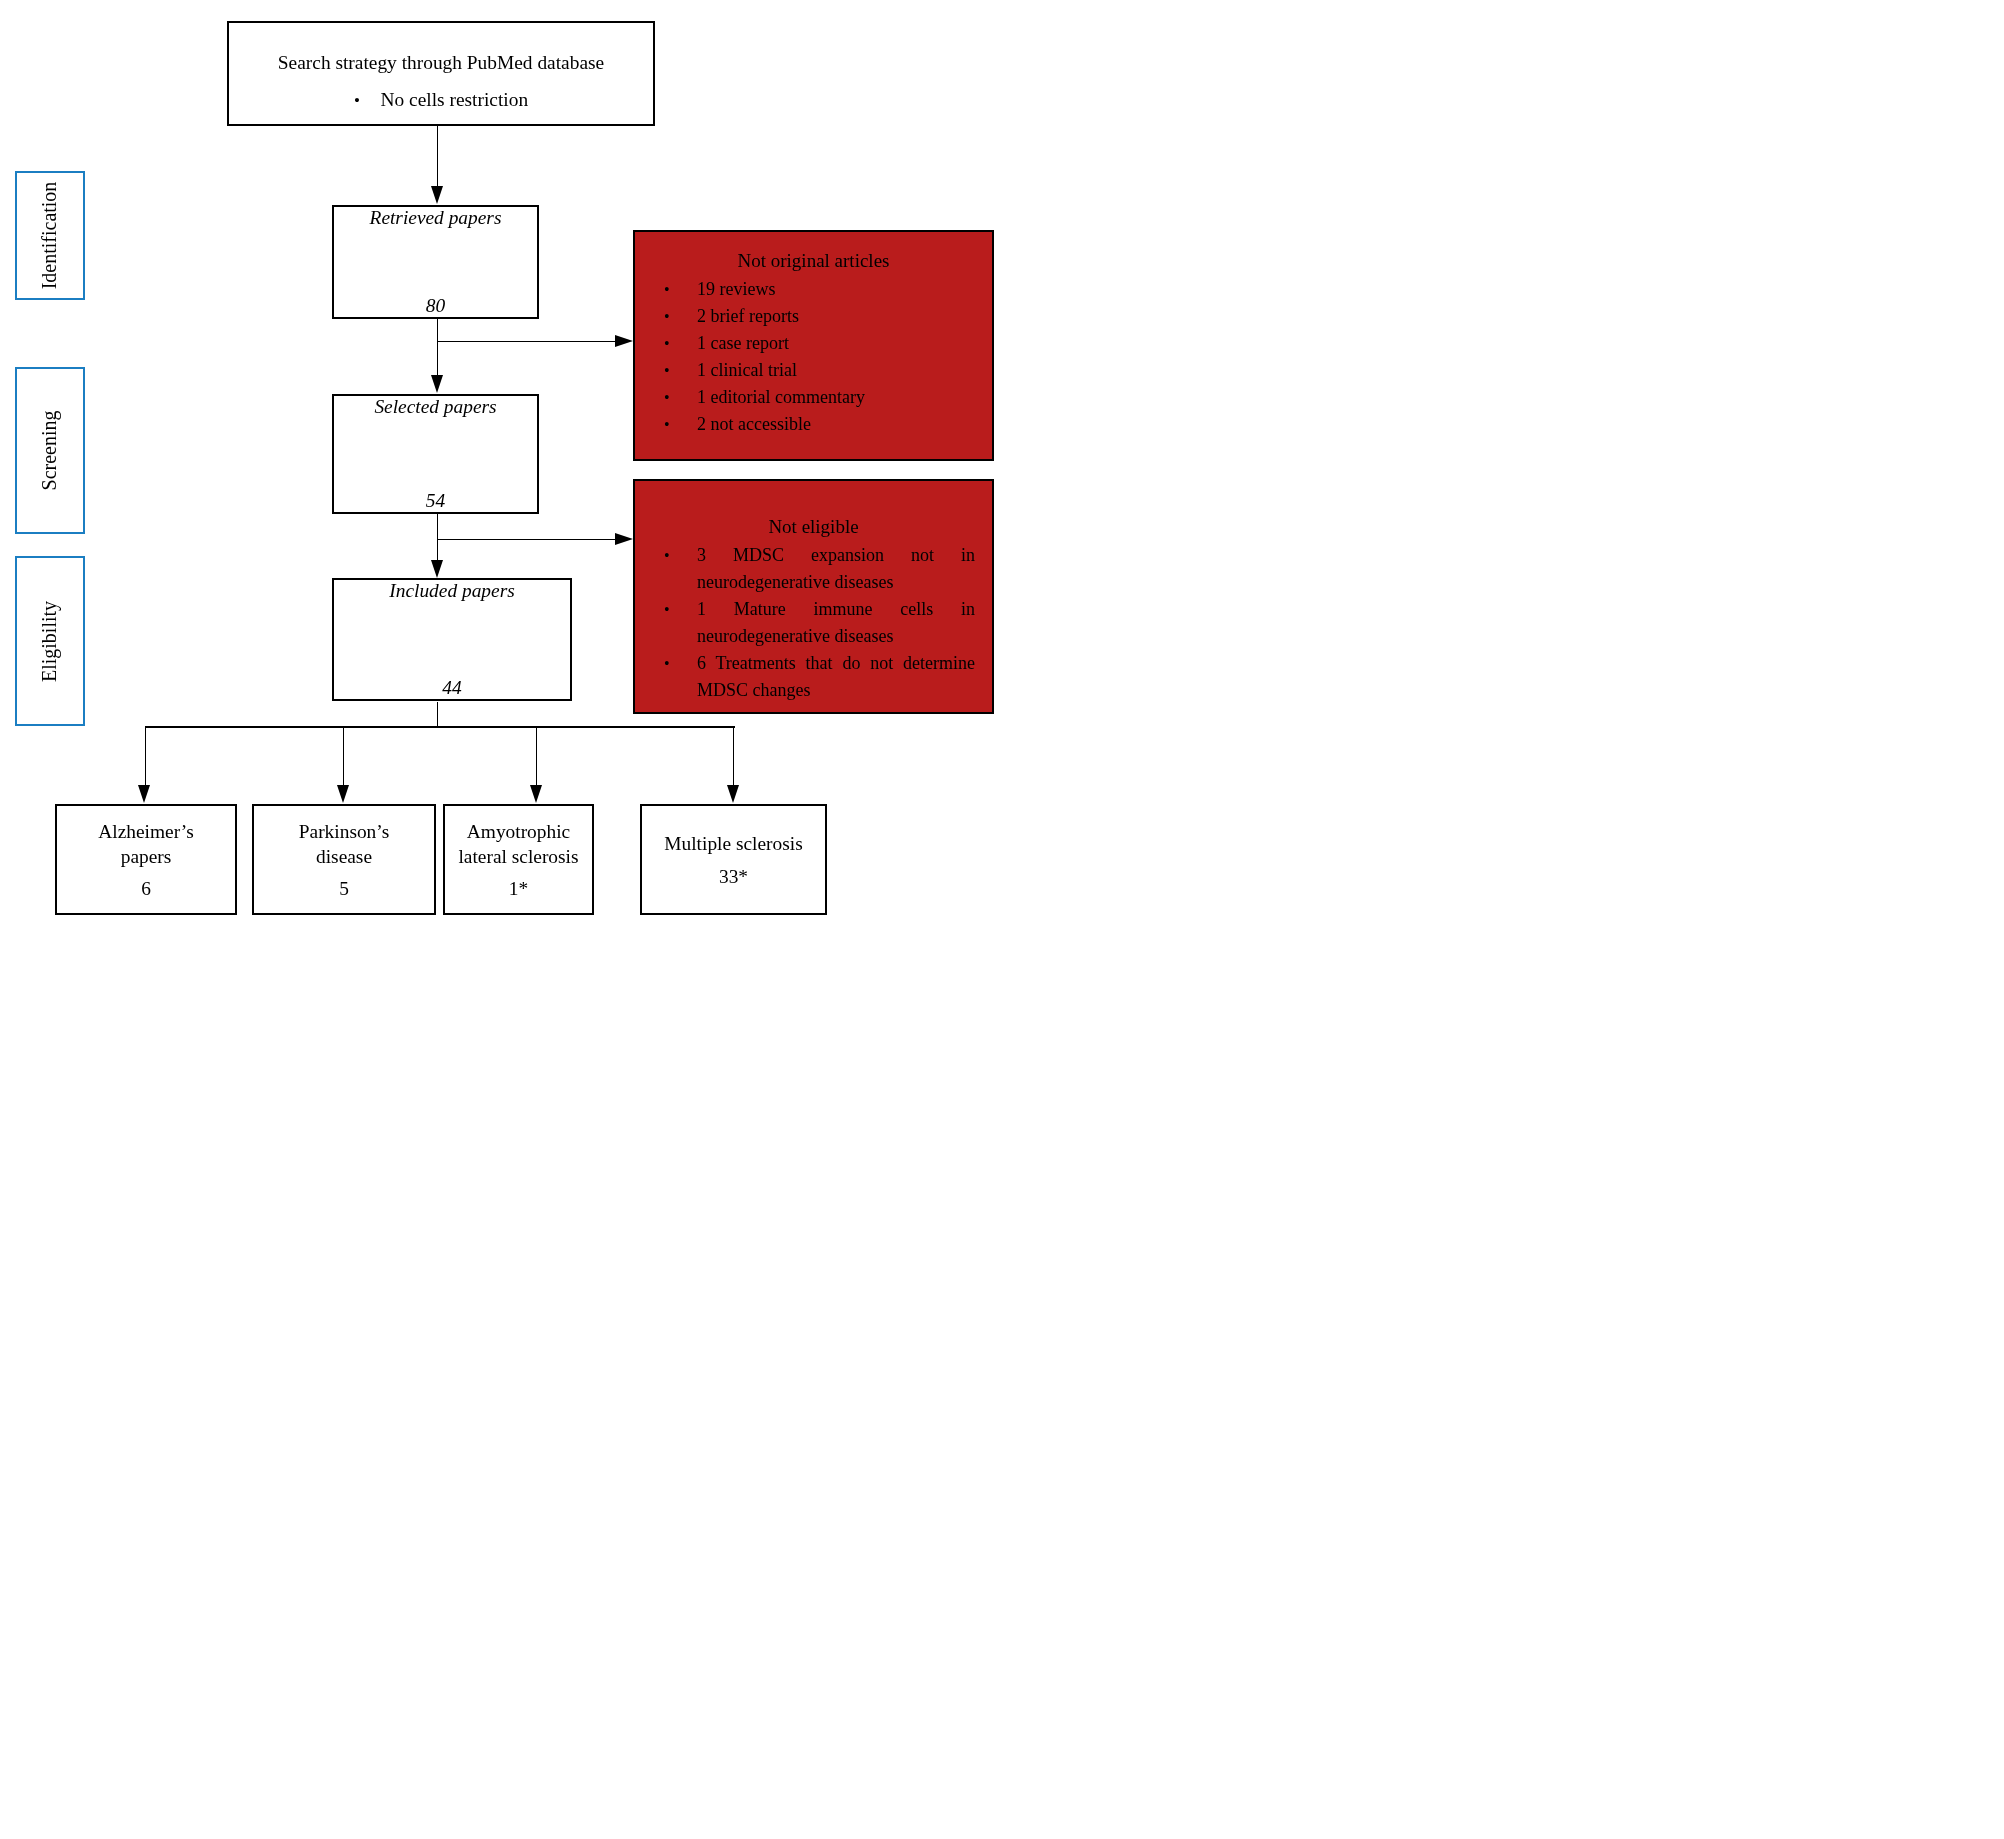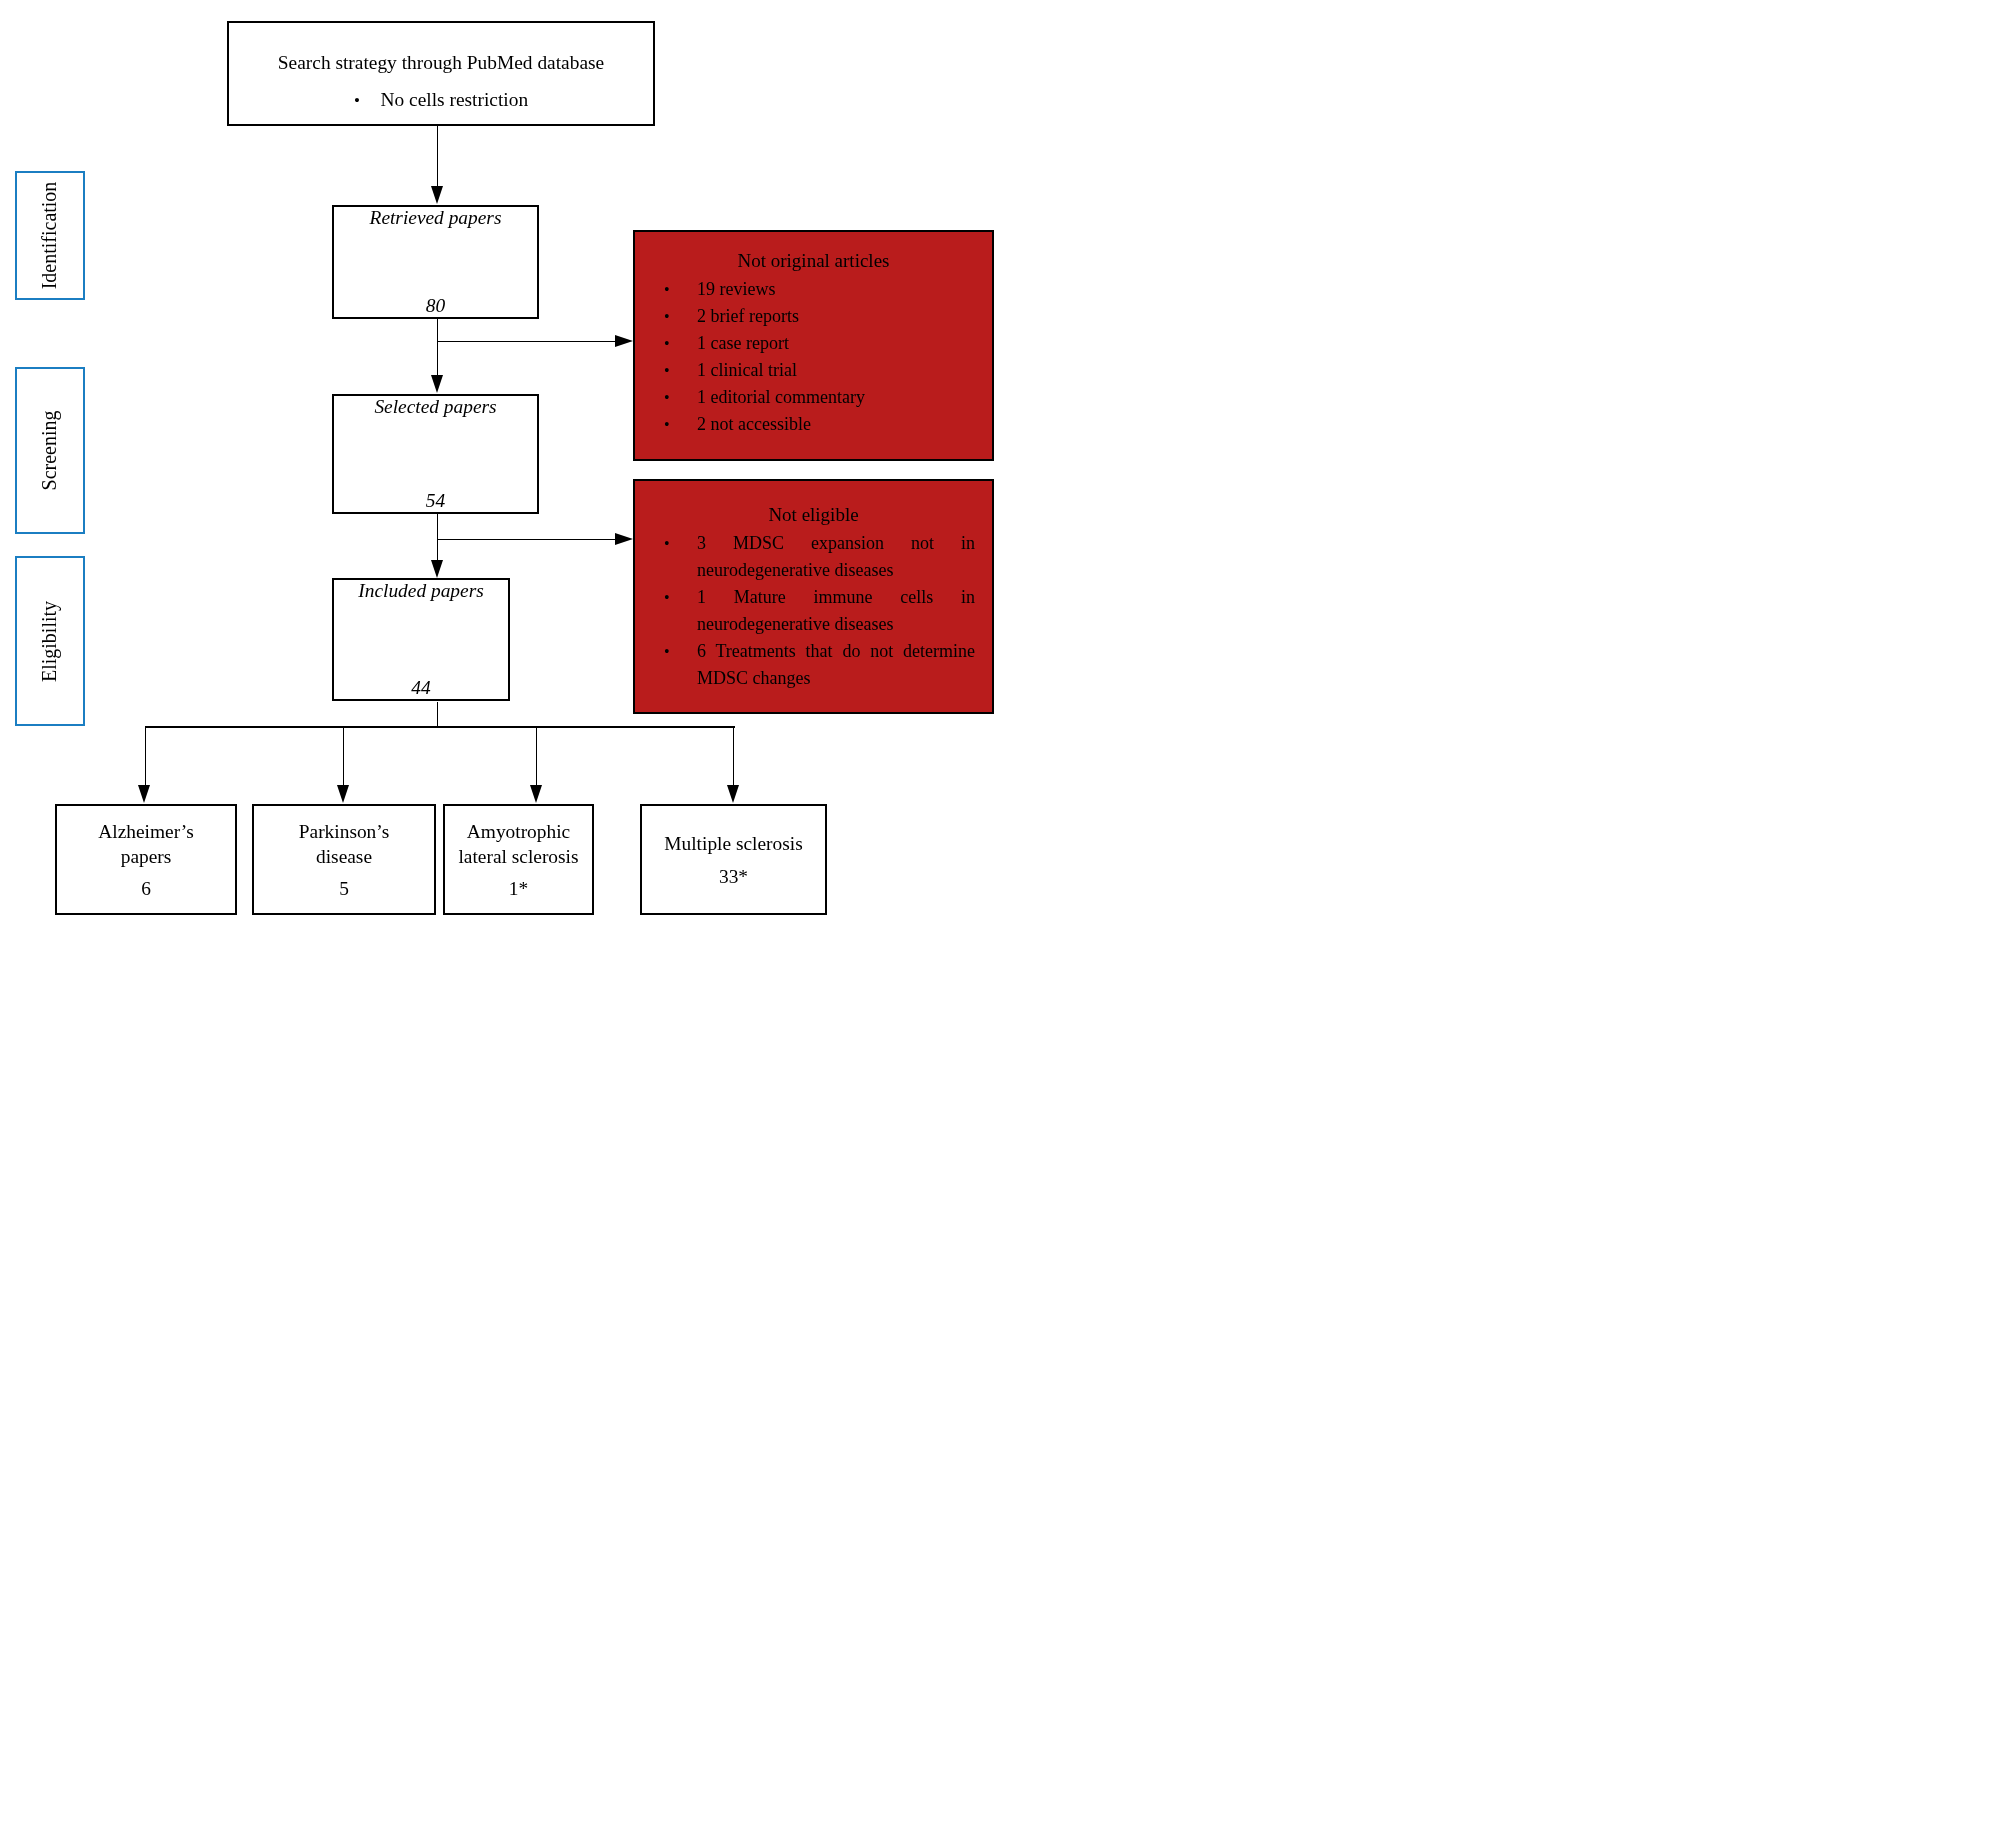--- a/index.html
+++ b/index.html
@@ -152,21 +152,21 @@
     </div>
   </div>
 
   <div class="fbox" style="left:332px; top:394px; width:207px; height:120px;">
     <div class="flow-content">
       <span>Selected papers</span>
       <span class="count">54</span>
     </div>
   </div>
 
-  <div class="fbox" style="left:332px; top:578px; width:178px; height:123px;">
+  <div class="fbox" style="left:332px; top:578px; width:240px; height:123px;">
     <div class="flow-content">
       <span>Included papers</span>
       <span class="count">44</span>
     </div>
   </div>
 
   <div class="excl" style="left:633px; top:230px; width:361px; height:231px;">
     <div class="excl-title">Not original articles</div>
     <div class="excl-item">
       <span class="bullet">•</span>
@@ -187,21 +187,21 @@
     <div class="excl-item">
       <span class="bullet">•</span>
       <span class="txt">1 editorial commentary</span>
     </div>
     <div class="excl-item">
       <span class="bullet">•</span>
       <span class="txt">2 not accessible</span>
     </div>
   </div>
 
-  <div class="excl justified" style="left:633px; top:479px; width:361px; height:235px; padding-top:20px;">
+  <div class="excl justified" style="left:633px; top:479px; width:361px; height:235px; padding-top:32px;">
     <div class="excl-title">Not eligible</div>
     <div class="excl-item">
       <span class="bullet">•</span>
       <span class="txt">3 MDSC expansion not in neurodegenerative diseases</span>
     </div>
     <div class="excl-item">
       <span class="bullet">•</span>
       <span class="txt">1 Mature immune cells in neurodegenerative diseases</span>
     </div>
     <div class="excl-item">

